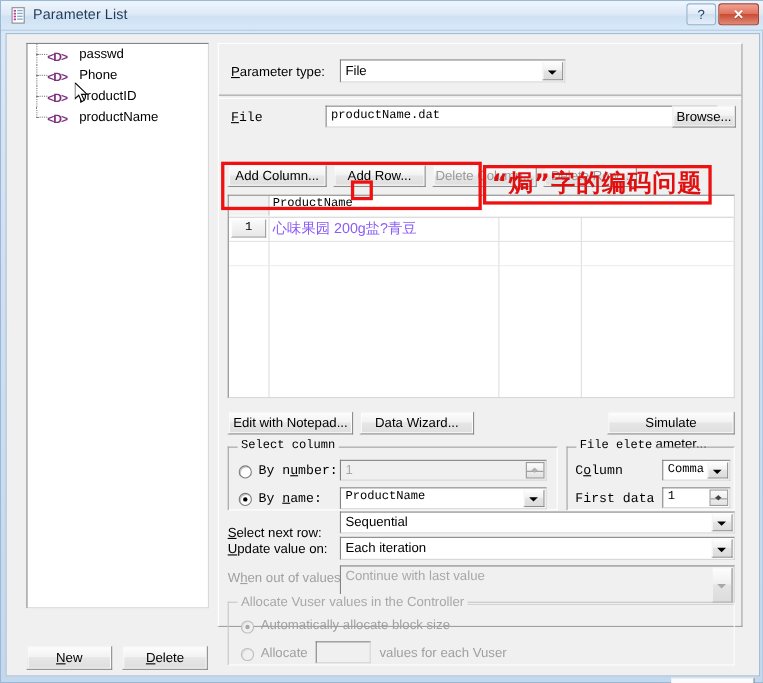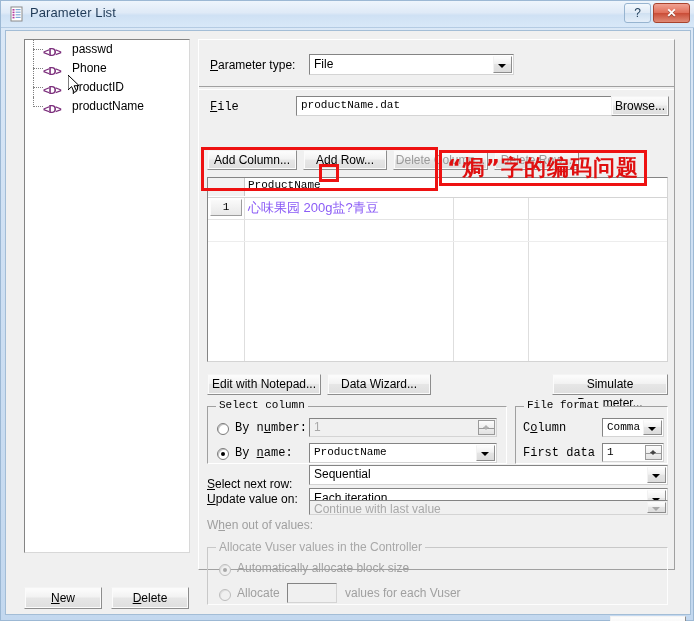--- a/index.html
+++ b/index.html
@@ -535,21 +535,21 @@
           </span>
       </div>
       <span class="radio on" style="left:18px; top:408px;"></span>
       <span class="monolbl" style="left:36px; top:406px;">By <u>n</u>ame:</span>
       <div class="field mono" style="left:110px; top:403px; width:188px; height:20px; line-height:17px;">
         <span>ProductName</span>
         <span class="arrow"></span>
       </div>
 
       <div class="group" style="left:316px; top:366px; width:153px; height:58px;">
-        <span class="gl">File format</span>
+        <span class="gl">File elete</span>
       </div>
       <span class="monolbl" style="left:324px; top:381px;">C<u>o</u>lumn</span>
       <div class="field mono" style="left:403px; top:378px; width:62px; height:19px; line-height:16px;">
         <span>Comma</span>
         <span class="arrow"></span>
       </div>
       <span class="monolbl" style="left:324px; top:406px;">First data</span>
       <div class="field mono" style="left:403px; top:403px; width:62px; height:19px; line-height:16px;">
         <span>1</span>
         <span class="spin">
@@ -563,21 +563,21 @@
         <span class="arrow"></span>
       </div>
 
       <span class="lbl" style="left:8px; top:452px;"><u>U</u>pdate value on:</span>
       <div class="field" style="left:110px; top:448px; width:359px; height:21px; line-height:18px;">
         <span>Each iteration</span>
         <span class="arrow"></span>
       </div>
 
       <span class="lbl dim" style="left:8px; top:478px;">W<u>h</u>en out of values:</span>
-      <div class="field dim" style="left:110px; top:460px; width:359px; height:15px; line-height:17px;">
+      <div class="field dim" style="left:110px; top:474px; width:359px; height:36px; line-height:17px;">
         <span>Continue with last value</span>
         <span class="arrow dim"></span>
       </div>
 
       <div class="group dim" style="left:8px; top:507px; width:461px; height:58px;">
         <span class="gl">Allocate Vuser values in the Controller</span>
       </div>
       <span class="radio on dim" style="left:20px; top:524px;"></span>
       <span class="lbl dim" style="left:38px; top:521px;">Automatically allocate block size</span>
       <span class="radio dim" style="left:20px; top:549px;"></span>

